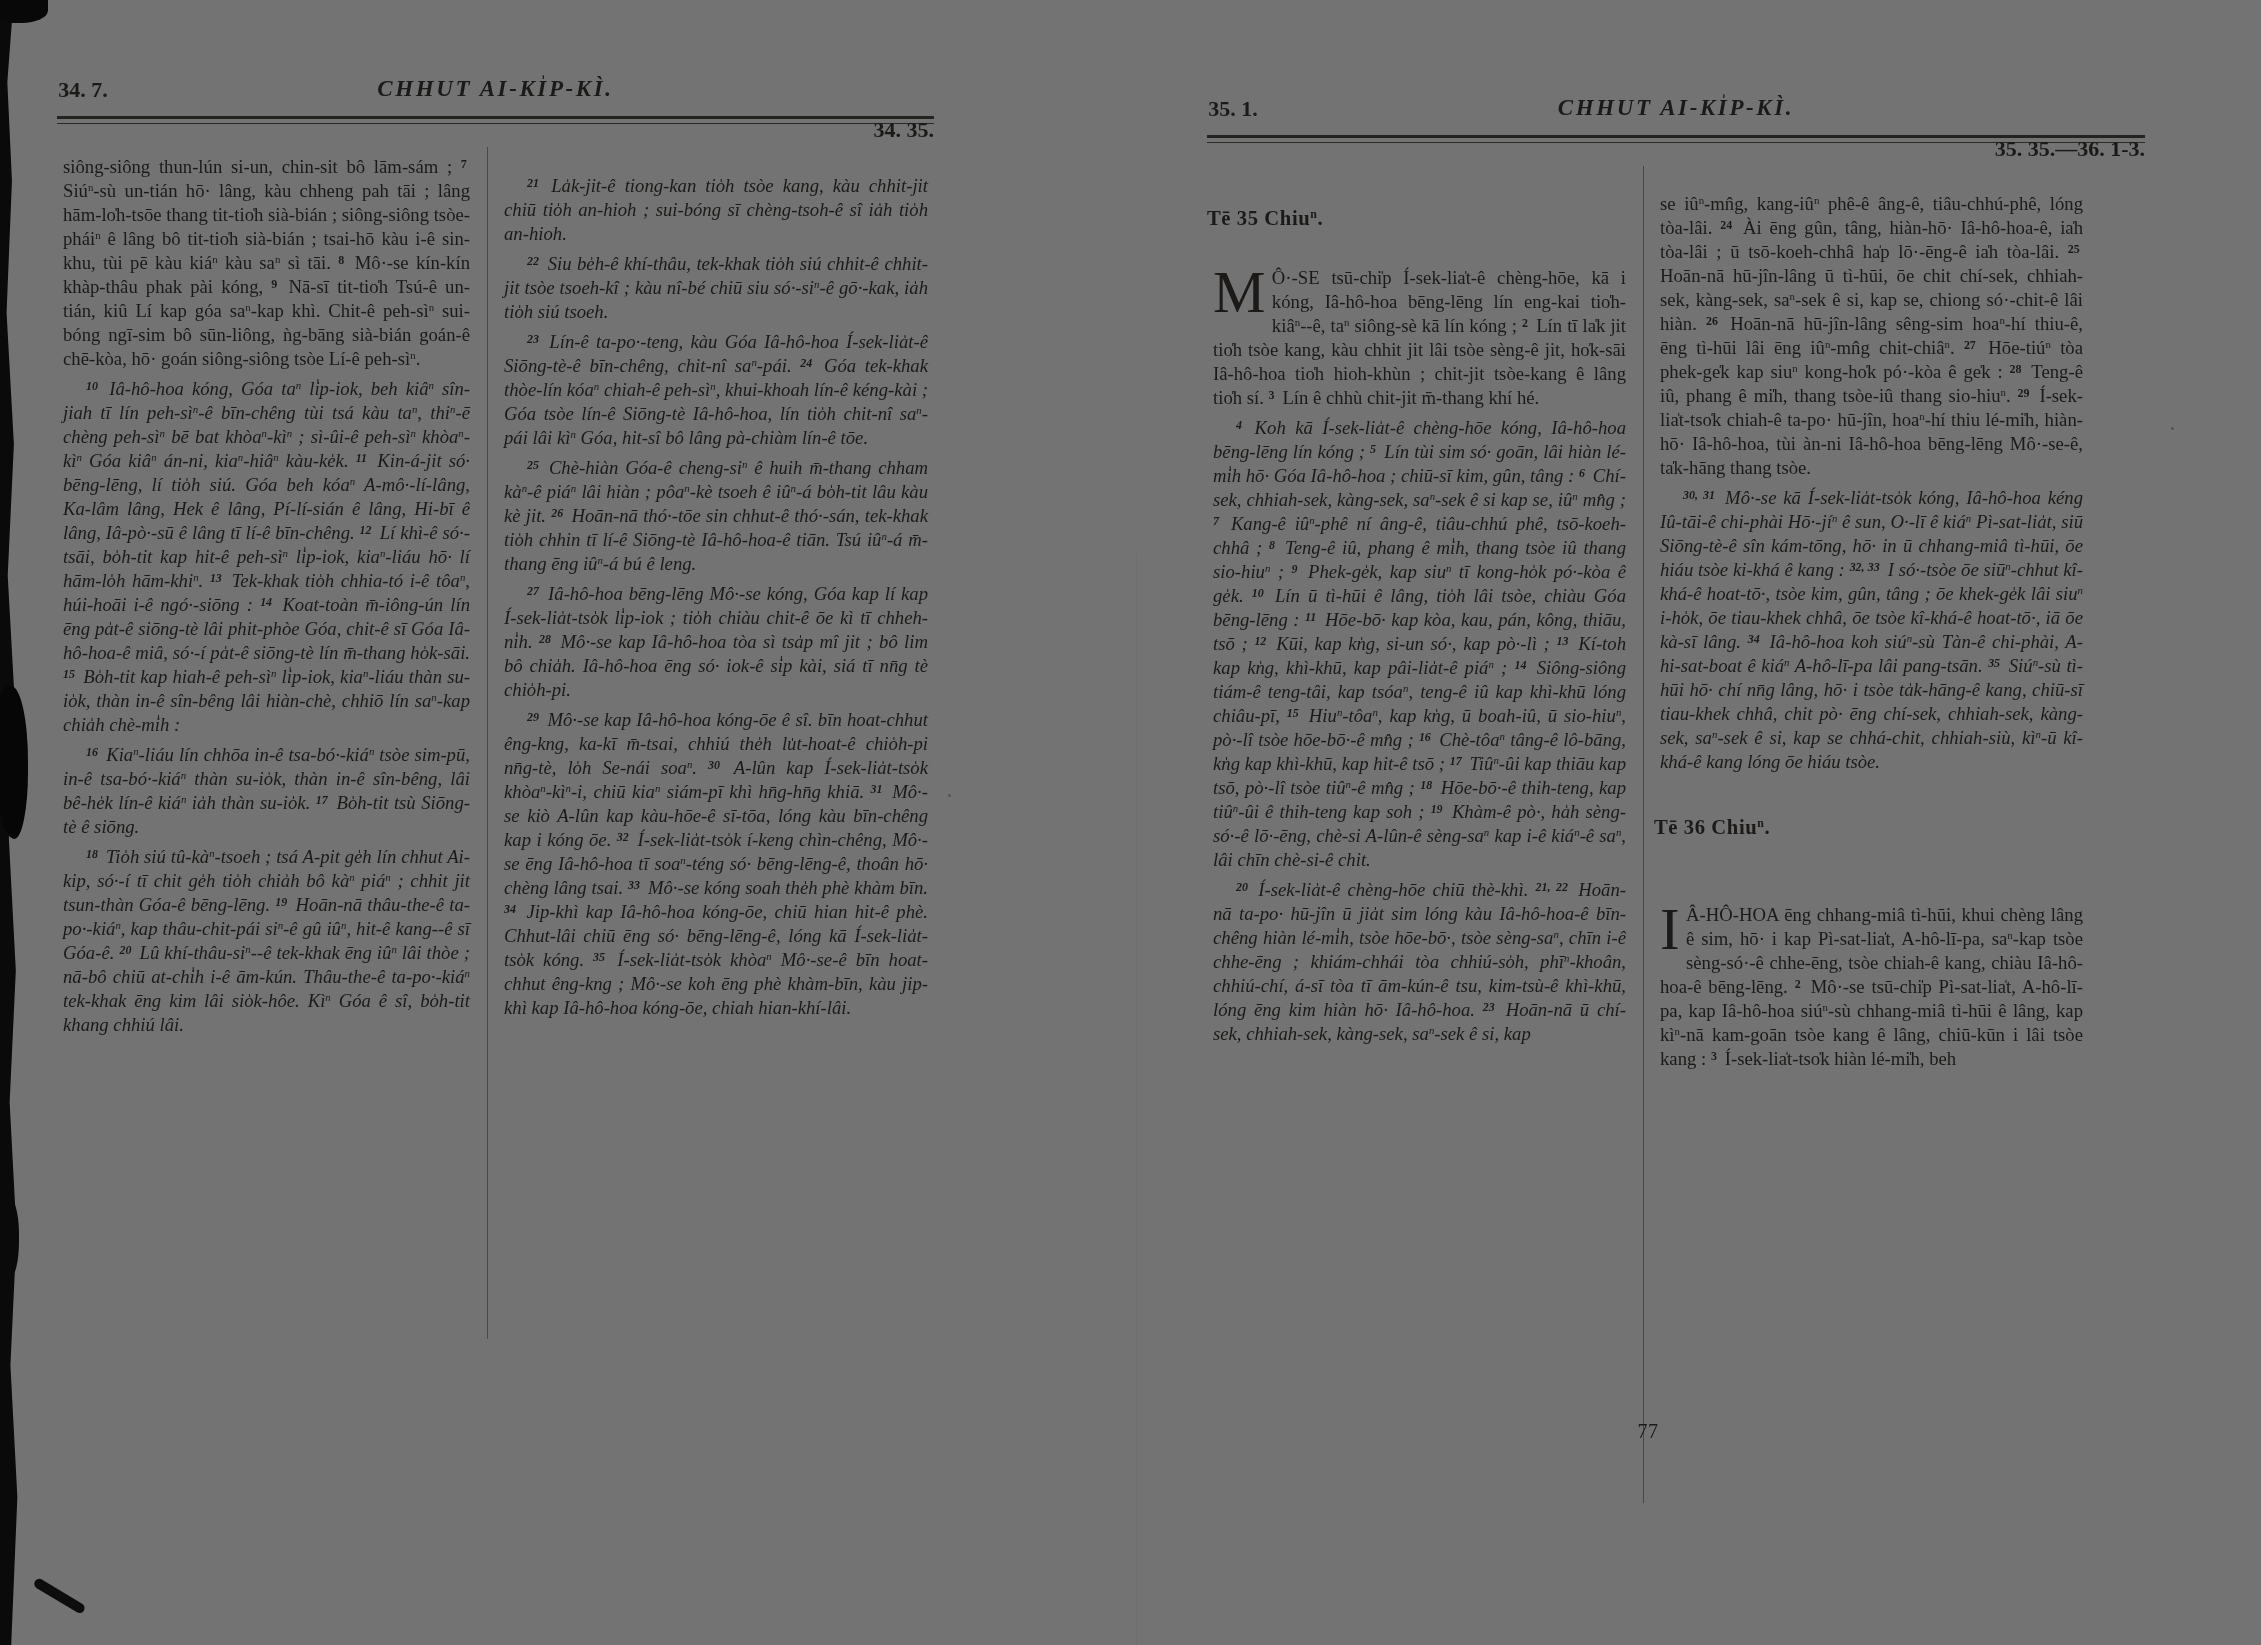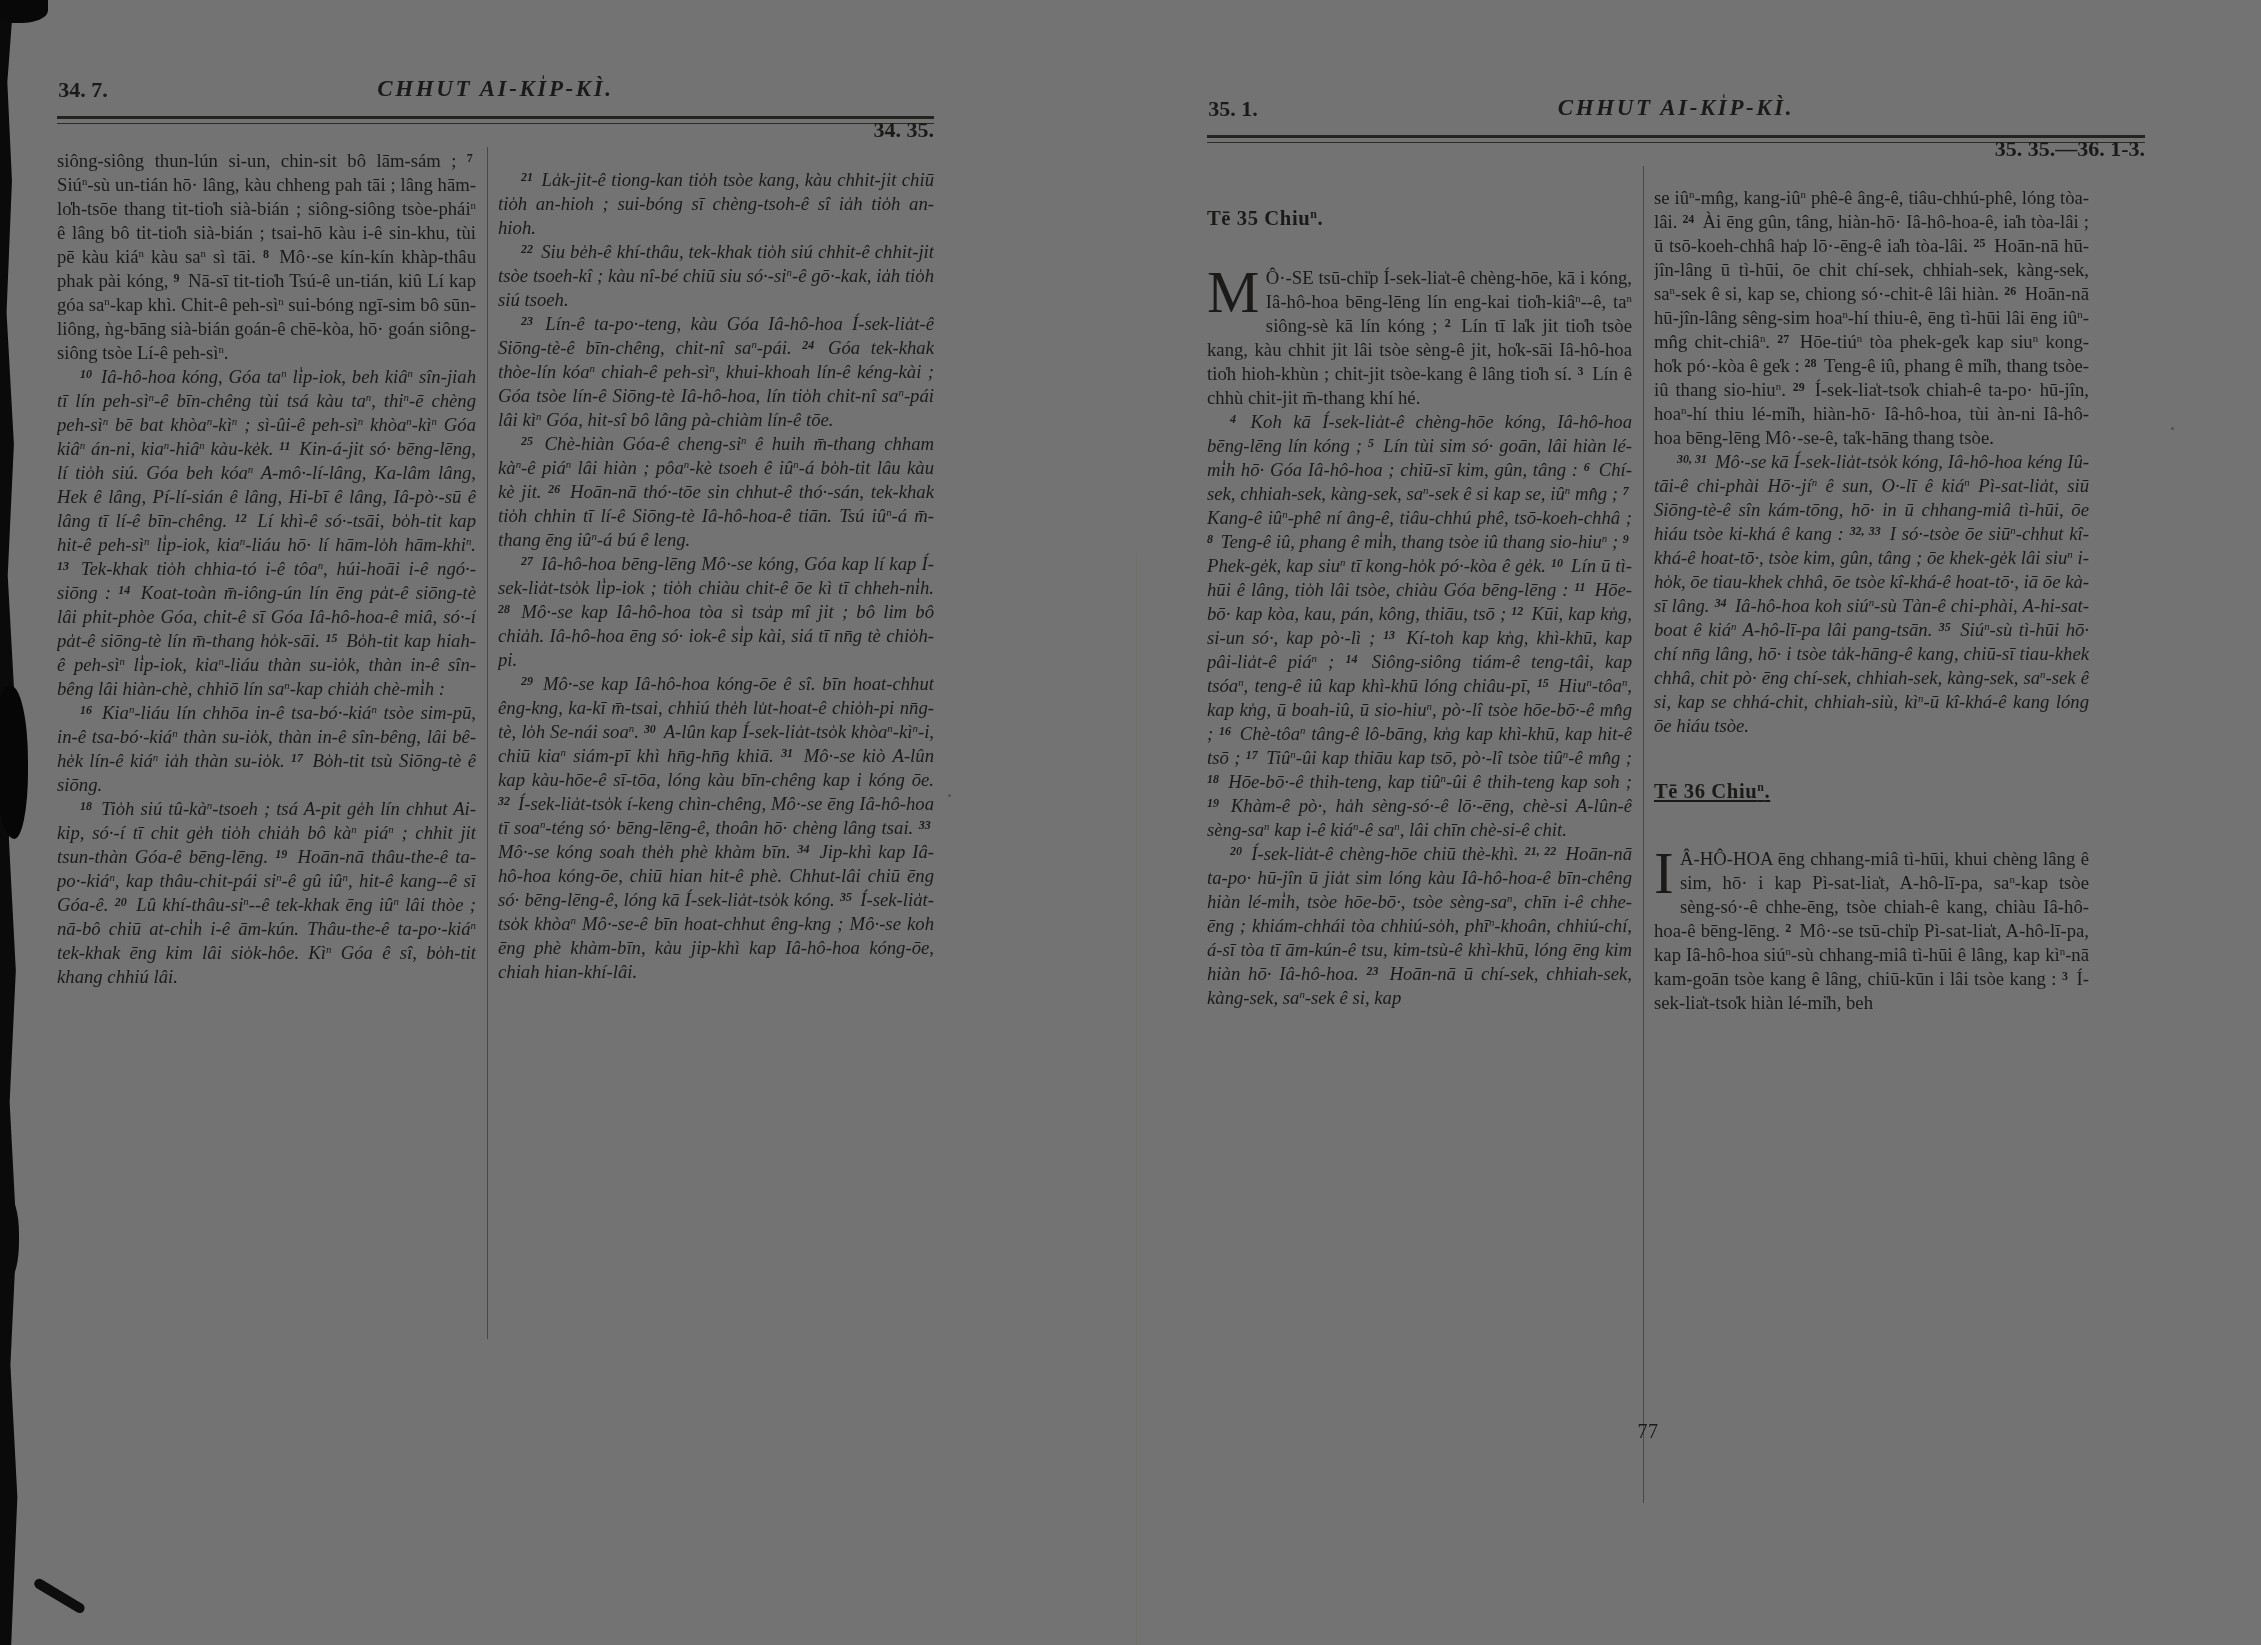--- a/index.html
+++ b/index.html
@@ -30,26 +30,26 @@
   #pageR .columns{height:1339px;}
   .col{font-size:18.7px;line-height:24px;text-align:justify;overflow:hidden;}
   .colA{width:419px;padding-top:3.9px;}
   .colB{width:436px;padding-top:23px;}
   .colC{width:425px;padding-top:23px;}
   .colD{width:435px;padding-top:22px;}
   #pageR .columns{width:882px;}
   .gutter{width:22px;position:relative;flex:none;}
   .gutter::after{content:"";position:absolute;left:50%;top:2.6px;bottom:0;width:1.3px;background:#45443e;opacity:.9;}
 
-  p.para{margin:0;}
+  p.para{margin:6px;}
   p.indent{text-indent:23px;font-style:italic;}
   sup.v{font-size:.64em;font-weight:700;vertical-align:.42em;line-height:0;padding-right:3.2px;}
   sup.nn{font-size:.58em;vertical-align:.55em;line-height:0;}
   .chapter-heading{font-weight:700;font-size:20.6px;text-align:left;text-indent:0;margin:19.3px 0 36px;letter-spacing:0.6px;}
-  .colD .chapter-heading{margin:41px 0 44px;text-decoration:underline;}
+  .colD .chapter-heading{margin:41px 0 64px;}
   .dropcap{float:left;font-size:59px;line-height:43px;padding:5.2px 6.4px 0 0;font-weight:400;}
 
   .pagenum{position:absolute;left:0;text-align:center;font-size:20px;letter-spacing:0.6px;}
   #pageL .pagenum{top:1290px;width:877px;}
   #pageR .pagenum{top:1325px;width:882px;}
 </style>
 </head>
 <body>
 
 <div id="scan">

